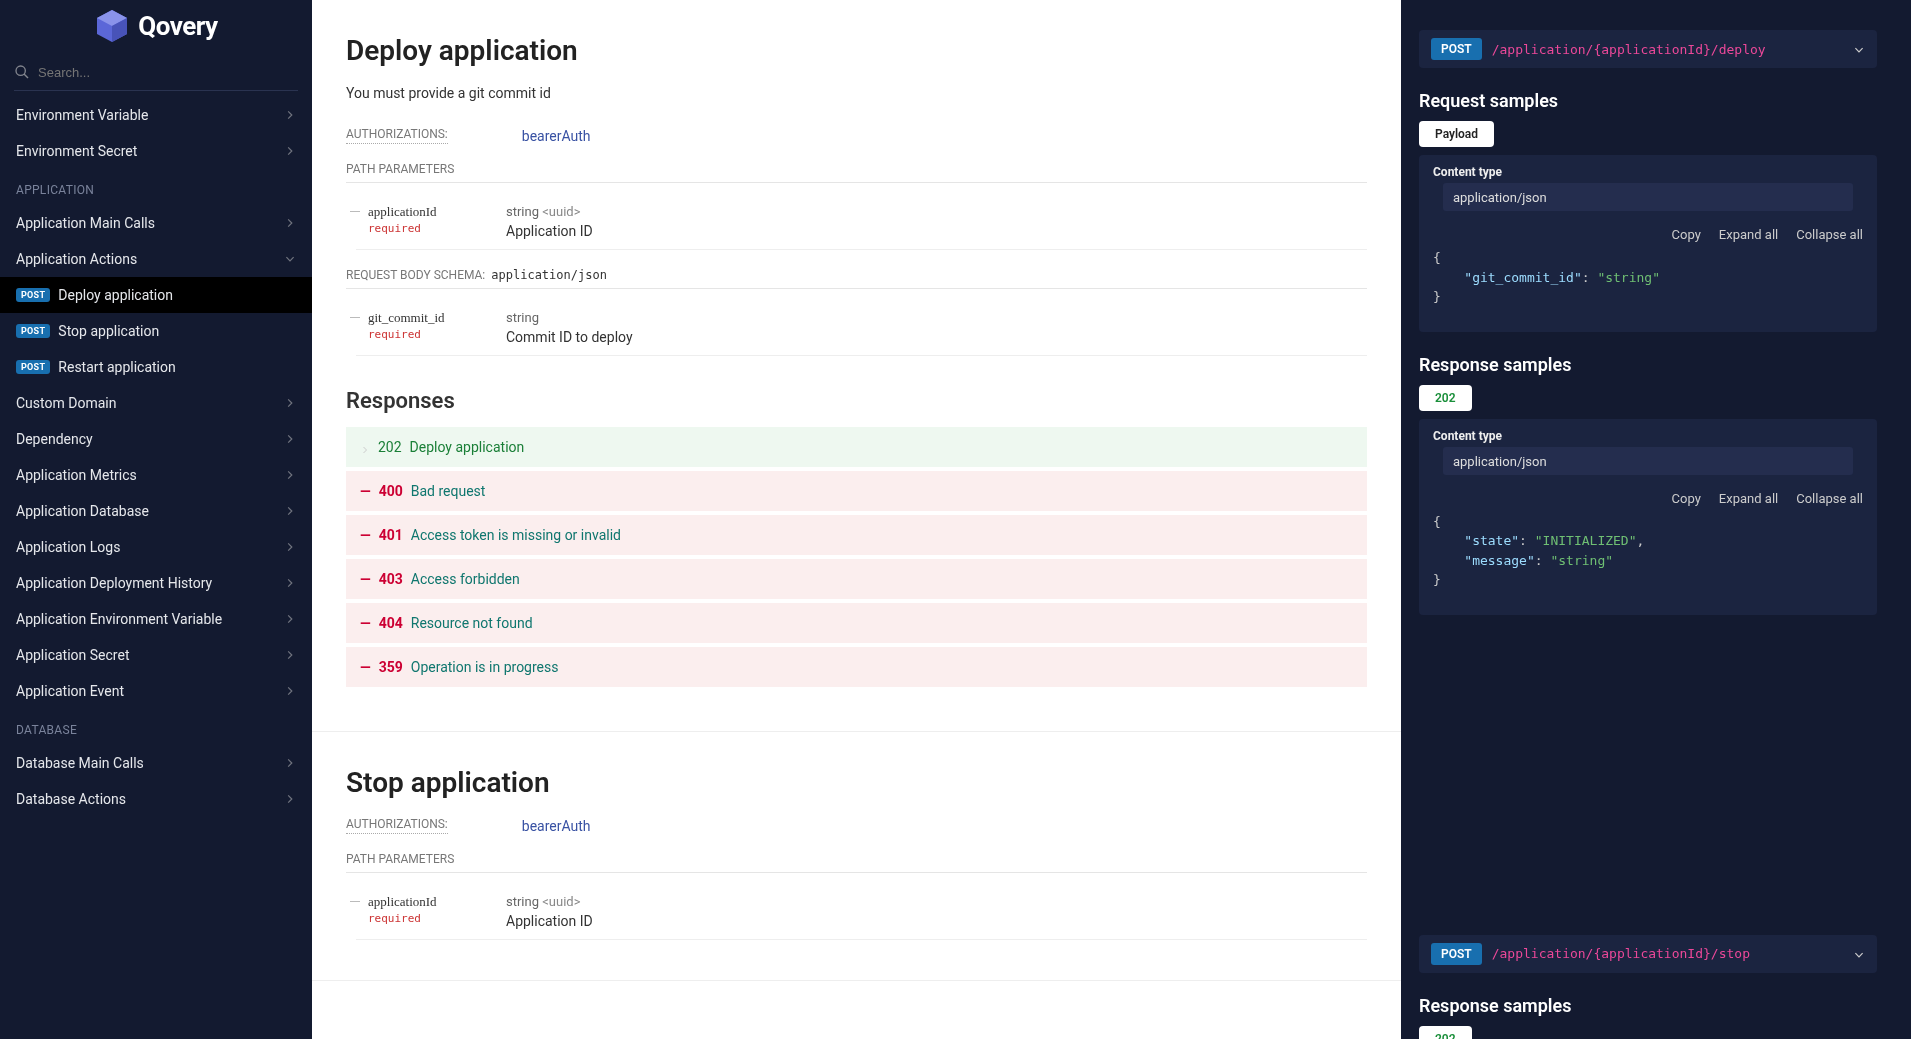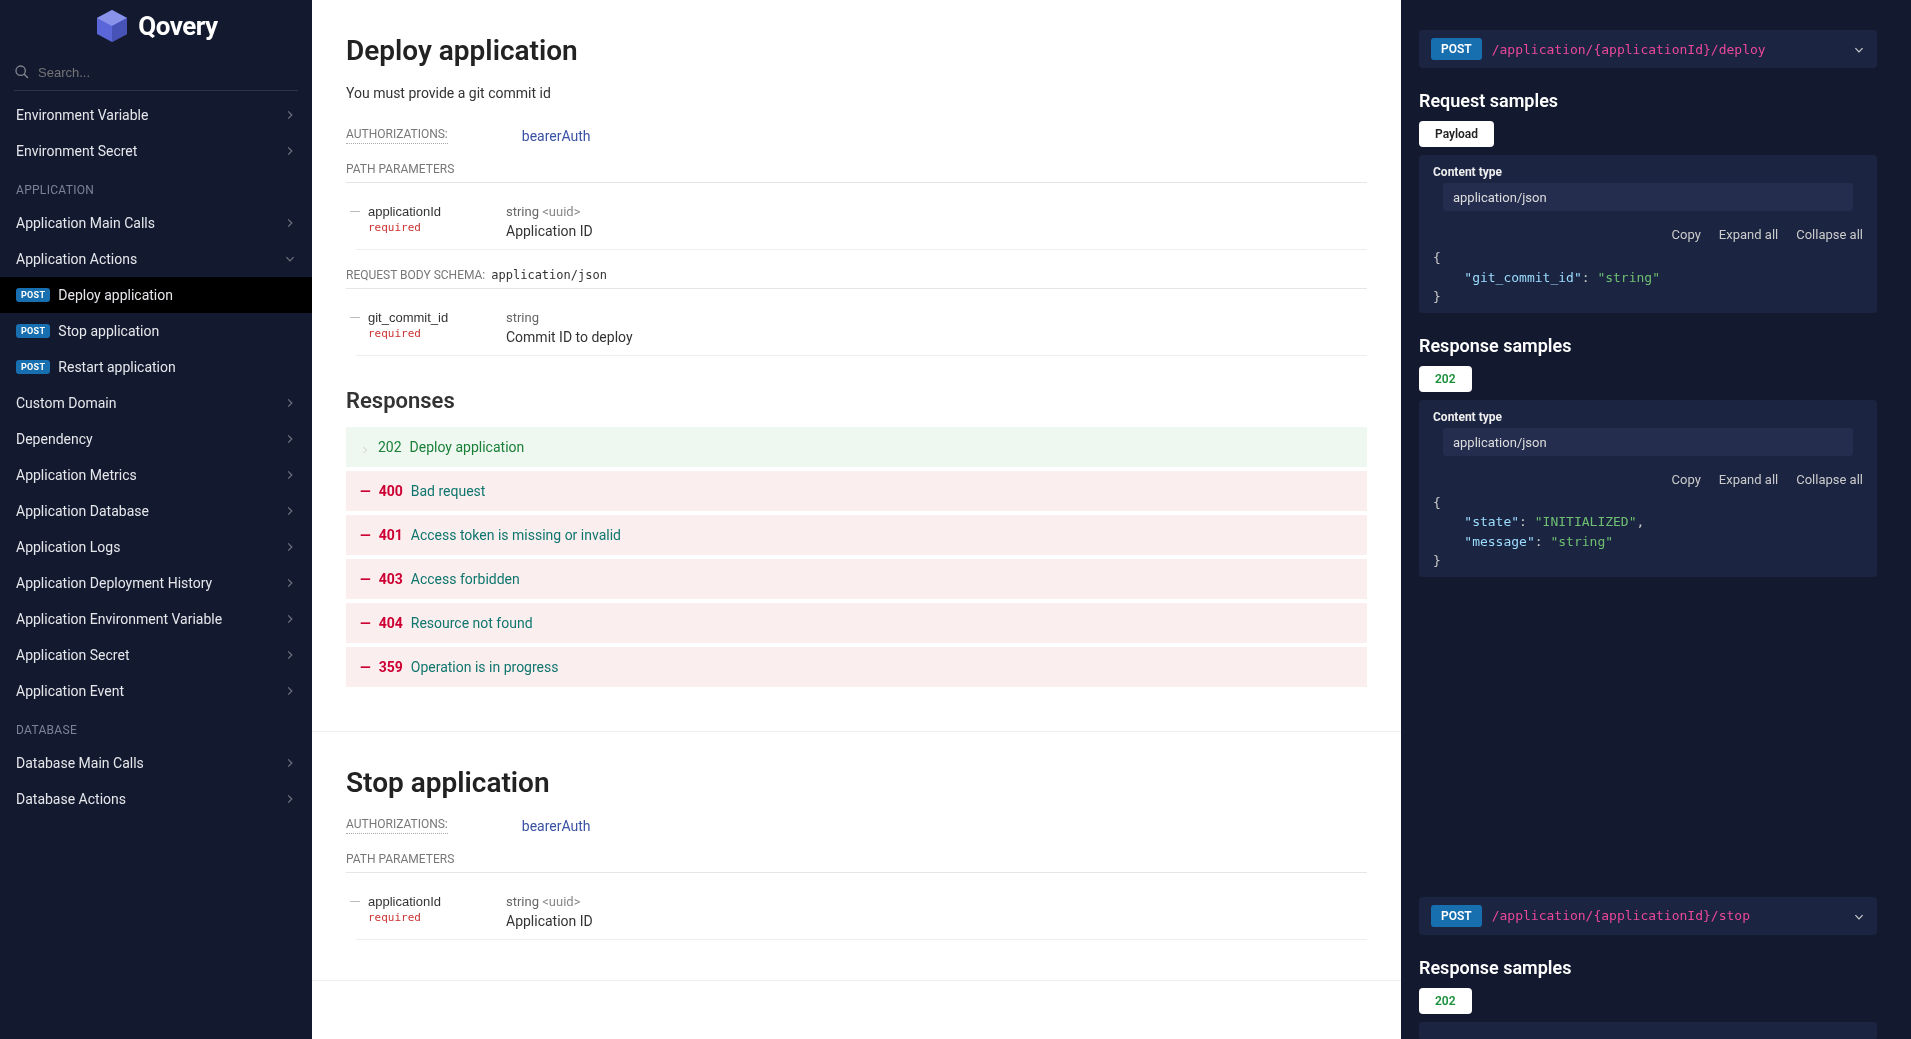--- a/index.html
+++ b/index.html
@@ -30,21 +30,21 @@
 .section h1 { font-size:28px; font-weight:600; margin-bottom:18px; color:#222; }
 .section .desc { font-size:14px; color:#333; margin-bottom:26px; }
 .label-row { display:flex; align-items:center; gap:12px; margin-bottom:10px; }
 .small-label { font-size:12px; color:#777; border-bottom:1px dotted #aaa; padding-bottom:2px; }
 .auth-link { color:#3952a3; font-size:14px; margin-left:62px; }
 .sub-heading { font-size:12px; color:#777; margin:18px 0 10px; padding-bottom:6px; border-bottom:1px solid #e5e5e5; }
 .sub-heading .suffix { font-family:Menlo,Consolas,monospace; font-size:12px; color:#333; margin-left:6px; }
 .param-row { display:flex; padding:10px 0; border-bottom:1px solid #eee; margin-left:10px; }
 .param-name-col { width:150px; position:relative; padding-left:12px; }
 .param-name-col::before { content:""; position:absolute; left:-6px; top:8px; width:10px; height:1px; background:#bbb; }
-.param-name { font-family:Liberation Sans, sans-serif; font-size:13px; color:#333; }
+.param-name { font-family:Liberation Serif, serif; font-size:13px; color:#333; }
 .required { display:block; font-family:Menlo,Consolas,monospace; font-size:11px; color:#c33; margin-top:2px; }
 .param-desc-col { flex:1; }
 .param-type { font-size:13px; color:#666; }
 .uuid { color:#888; }
 .param-text { font-size:14px; color:#333; margin-top:4px; }
 .responses-h { font-size:22px; font-weight:600; margin:32px 0 14px; }
 .resp-row { padding:12px 14px; margin-bottom:4px; font-size:14px; display:flex; align-items:center; gap:8px; }
 .resp-row.ok { background:#eef8f0; color:#1a7f37; }
 .resp-row.err { background:#fbeeee; }
 .resp-row.err .code { color:#c03; font-weight:700; }
@@ -55,21 +55,21 @@
 
 .right { width:510px; background:#131a30; color:#ddd; overflow-y:auto; height:100%; padding-right:16px; }
 .endpoint-block { margin:30px 18px 0; }
 .endpoint-bar { background:#1b2440; border-radius:4px; padding:8px 12px; display:flex; align-items:center; gap:10px; cursor:pointer; }
 .endpoint-bar .method { background:#186faf; color:#fff; font-size:12px; font-weight:600; padding:4px 10px; border-radius:3px; }
 .endpoint-bar .path { font-family:Menlo,Consolas,monospace; font-size:13px; color:#ec4899; flex:1; }
 .endpoint-bar .chev-r { width:12px; height:12px; }
 .samples-h { font-size:18px; font-weight:600; margin:22px 18px 10px; color:#fff; }
 .tab-pill { display:inline-block; background:#fff; color:#222; font-size:12px; font-weight:600; padding:6px 16px; border-radius:4px; margin:0 18px 8px; }
 .tab-pill.green { color:#1a8f3a; }
-.code-card { background:#1b2440; border-radius:4px; margin:0 18px; padding:0 0 6px; }
+.code-card { background:#1b2440; border-radius:4px; margin:0 18px; padding:0 0 25px; }
 .code-card .ct-head { padding:10px 14px 2px; }
 .ct-label { font-size:12px; font-weight:700; color:#eee; }
 .ct-val { font-size:13px; color:#ddd; margin-top:2px; }
 .ct-bar { background:#242d4e; margin:4px 10px 0; padding:6px 10px; border-radius:3px; }
 .code-actions { display:flex; justify-content:flex-end; gap:18px; padding:14px 14px 6px; font-size:13px; color:#ccc; }
 .code-actions span { cursor:pointer; }
 .code-body { font-family:Menlo,Consolas,monospace; font-size:13px; padding:0 14px; line-height:1.5; color:#ddd; white-space:pre; }
 .tk-key { color:#9cdcfe; }
 .tk-str { color:#6fbf73; }
 .tk-punc { color:#ccc; }

